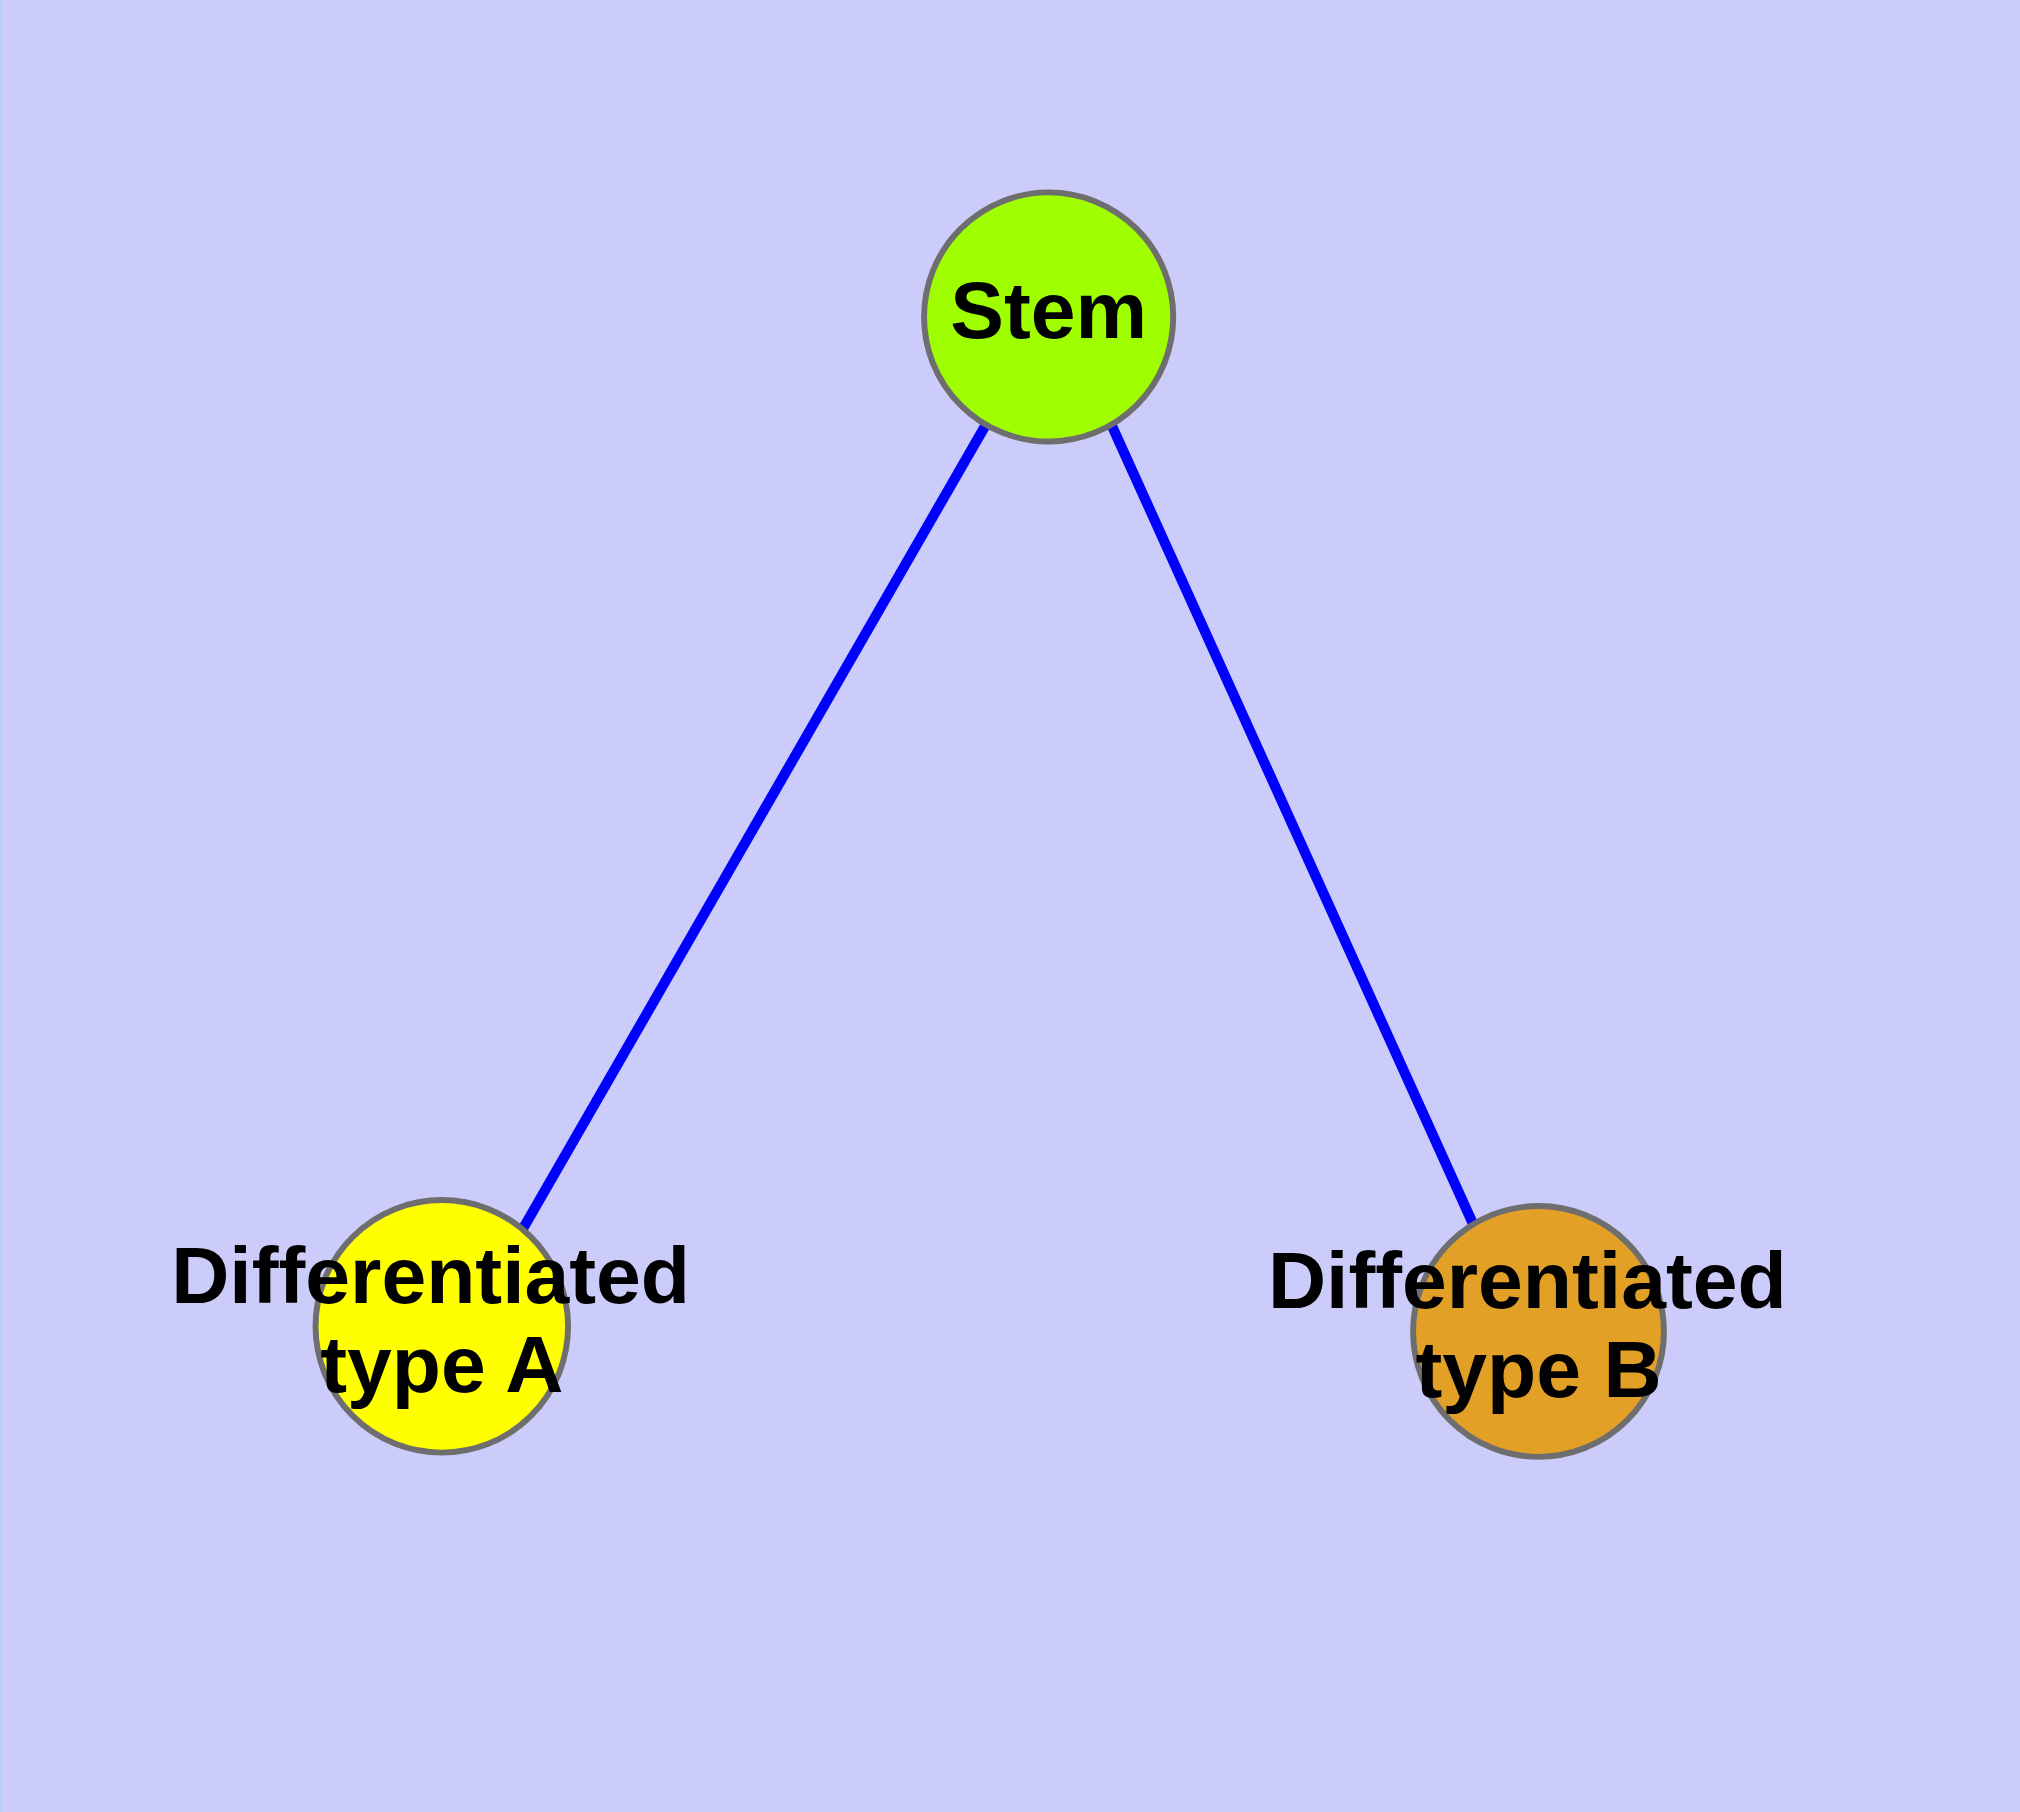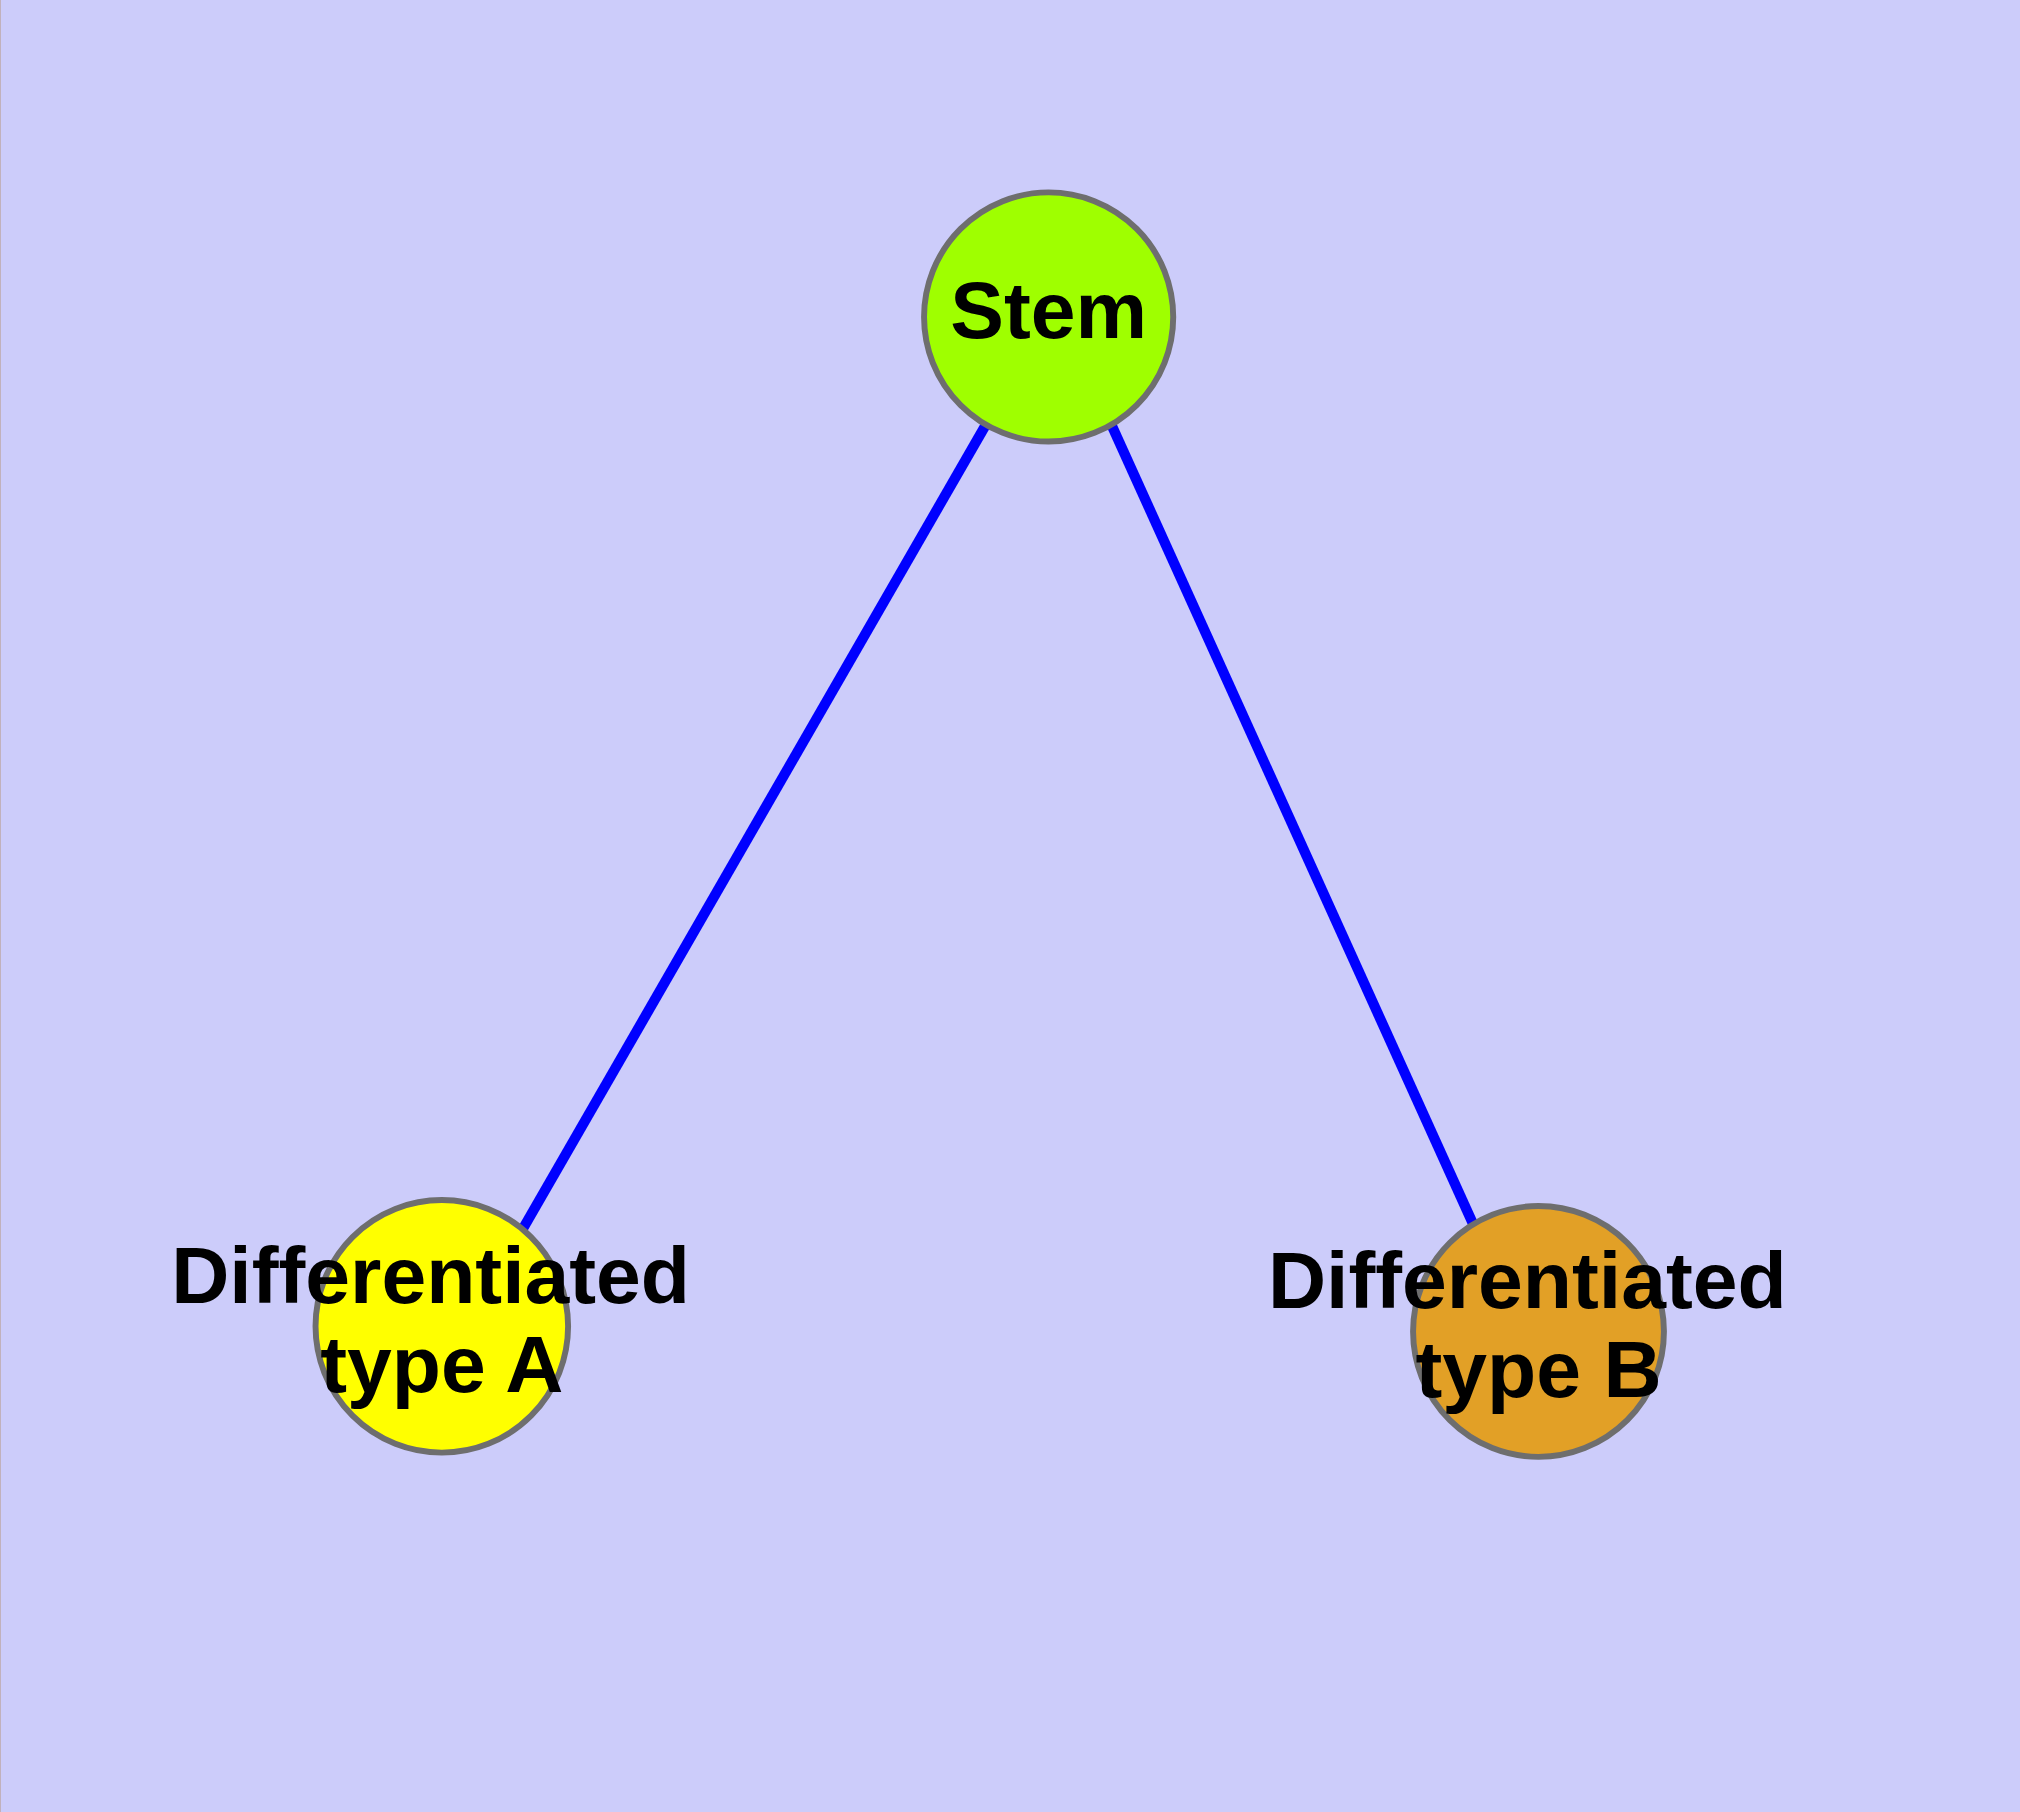--- a/index.html
+++ b/index.html
@@ -28,21 +28,21 @@
     font-family: "Liberation Sans", sans-serif;
     font-weight: bold;
     fill: #000000;
     text-anchor: middle;
     dominant-baseline: middle;
   }
 </style>
 </head>
 <body>
 
-<div id="canvas" style="background: #a16207;">
+<div id="canvas" style="background: #5eead4;">
   <svg id="graph-svg" viewBox="0 0 2384 2138">
 
     <rect id="bg-rect" x="0" y="0" width="2384" height="2138" fill="#ccccfa"></rect>
 
     <g id="edges-group">
       <line id="edge-0" x1="1163" y1="501" x2="616" y2="1451" stroke="#0000ff" stroke-width="12" stroke-linecap="butt"></line>
       <line id="edge-1" x1="1311" y1="501" x2="1740" y2="1449" stroke="#0000ff" stroke-width="12" stroke-linecap="butt"></line>
     </g>
 
     <g id="nodes-group">

